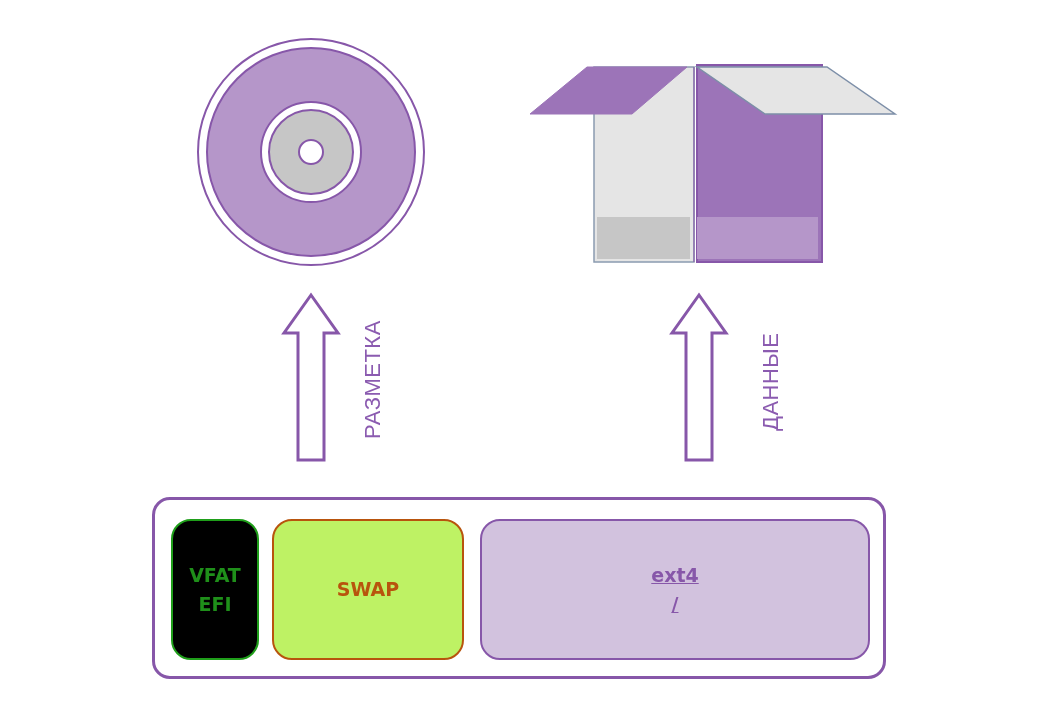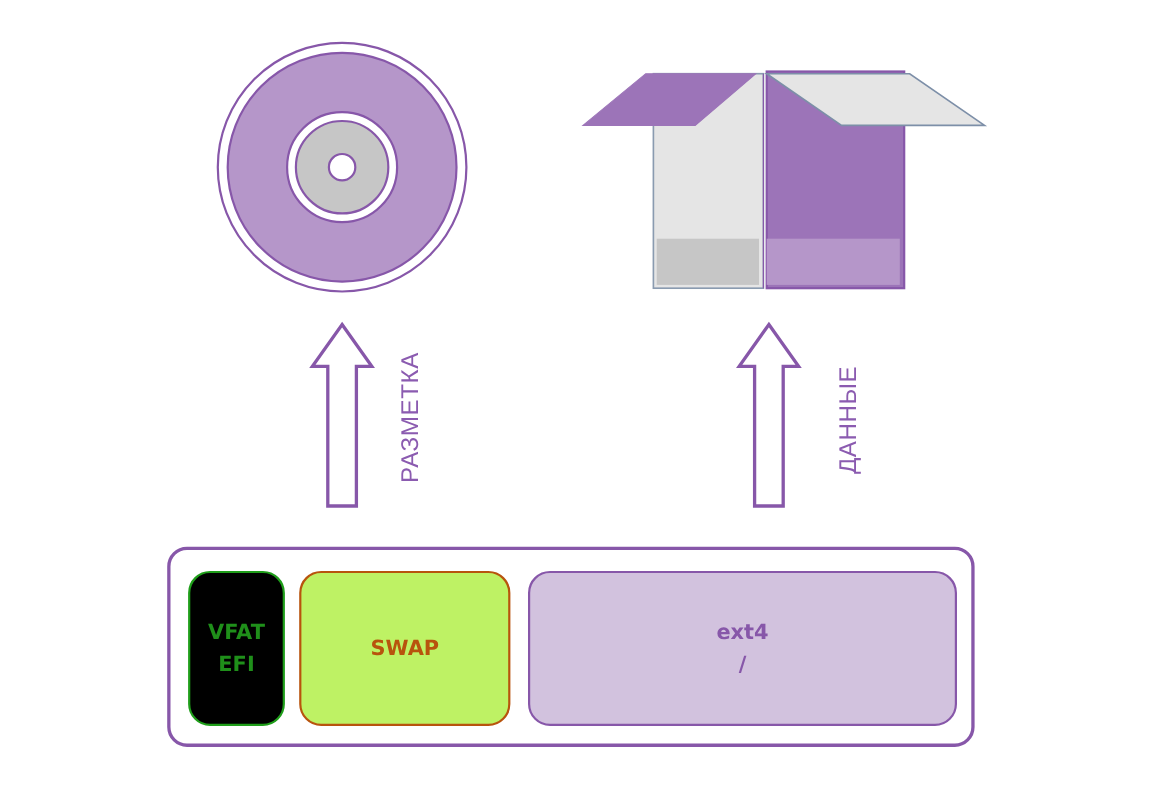--- a/index.html
+++ b/index.html
@@ -3,21 +3,21 @@
 <meta charset="utf-8">
 <style>
   html, body { margin:0; padding:0; background:#ffffff; }
   body { width:1058px; height:720px; position:relative; overflow:hidden; font-family:"Liberation Sans", sans-serif; }
   svg#art { position:absolute; left:0; top:0; }
   .label-vert { position:absolute; color:#8b5bb0; font-size:22px; font-family:"Liberation Sans", sans-serif; transform:rotate(-90deg); transform-origin:left top; white-space:nowrap; letter-spacing:0.5px; }
   .disk-frame { position:absolute; left:152px; top:497px; width:734px; height:182px; border:3px solid #8757a9; border-radius:18px; box-sizing:border-box; }
   .part { position:absolute; box-sizing:border-box; border-radius:20px; display:flex; flex-direction:column; align-items:center; justify-content:center; font-family:"DejaVu Sans", sans-serif; font-weight:bold; font-size:19px; line-height:29px; text-align:center; }
   .p-efi { left:171px; top:519px; width:88px; height:141px; background:#000000; border:2px solid #1f9e1a; color:#1f8f1a; }
   .p-swap { left:272px; top:519px; width:192px; height:141px; background:#bef264; border:2px solid #b8540d; color:#b8540d; }
-  .p-ext4 { left:480px; top:519px; width:390px; height:141px; background:#d2c2de; border:2px solid #8757a9; color:#8757a9; }
+  .p-ext4 { left:480px; top:519px; width:390px; height:141px; background:#d2c2de; border:2px solid #8757a9; color:#8757a9;text-decoration:underline; }
 </style>
 </head>
 <body>
 
 <svg id="art" width="1058" height="720" viewBox="0 0 1058 720">
 
   <g>
     <circle cx="311" cy="152" r="113" fill="#ffffff" stroke="#8757a9" stroke-width="2"></circle>
     <circle cx="311" cy="152" r="104" fill="#b596c9" stroke="#8757a9" stroke-width="2"></circle>
     <circle cx="311" cy="152" r="50" fill="#ffffff" stroke="#8757a9" stroke-width="2"></circle>

